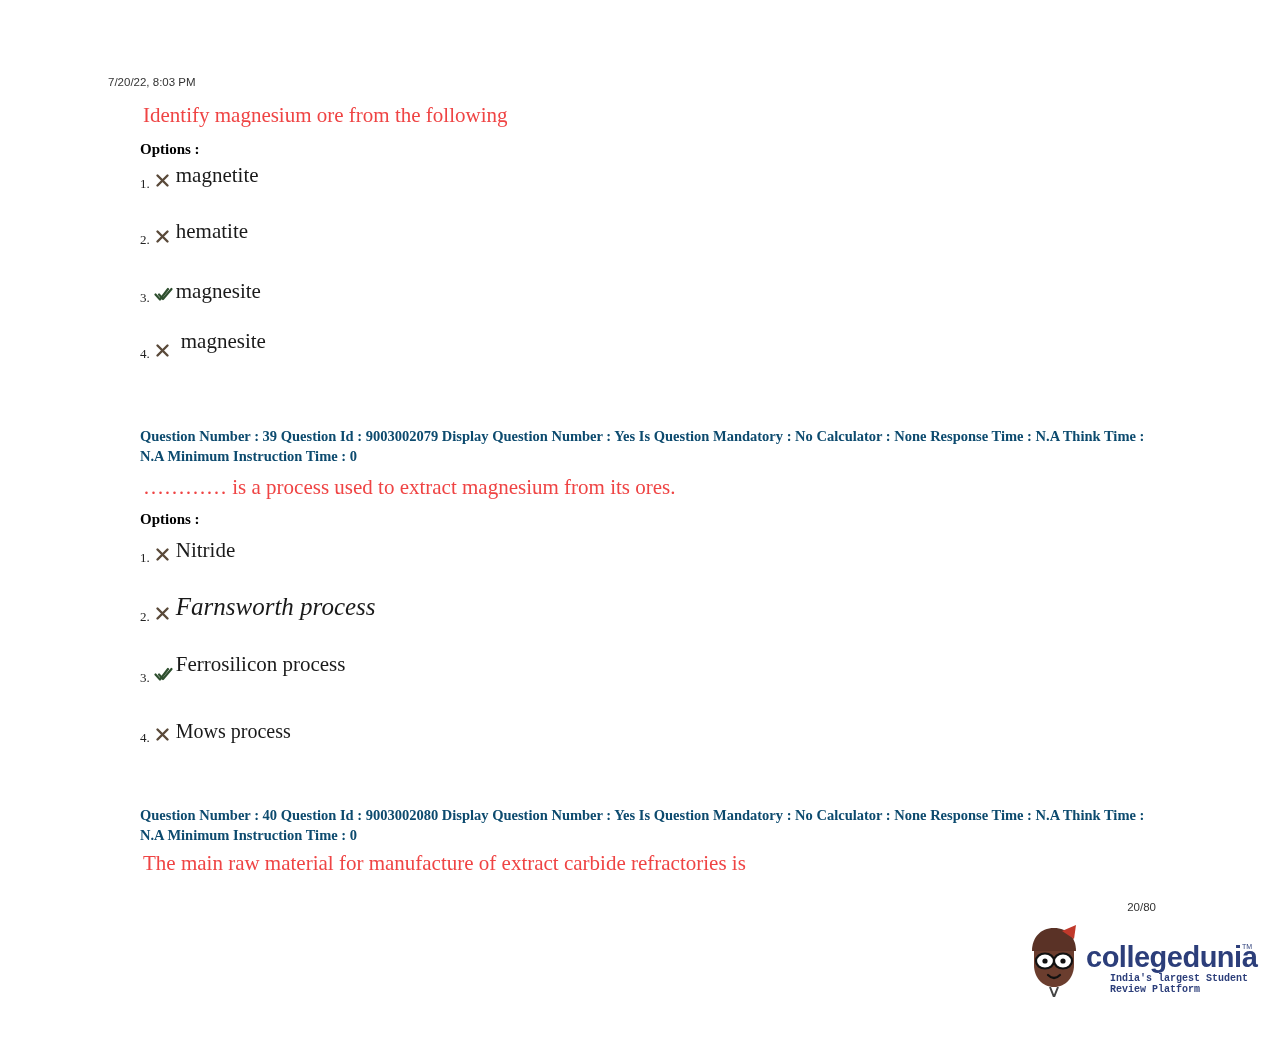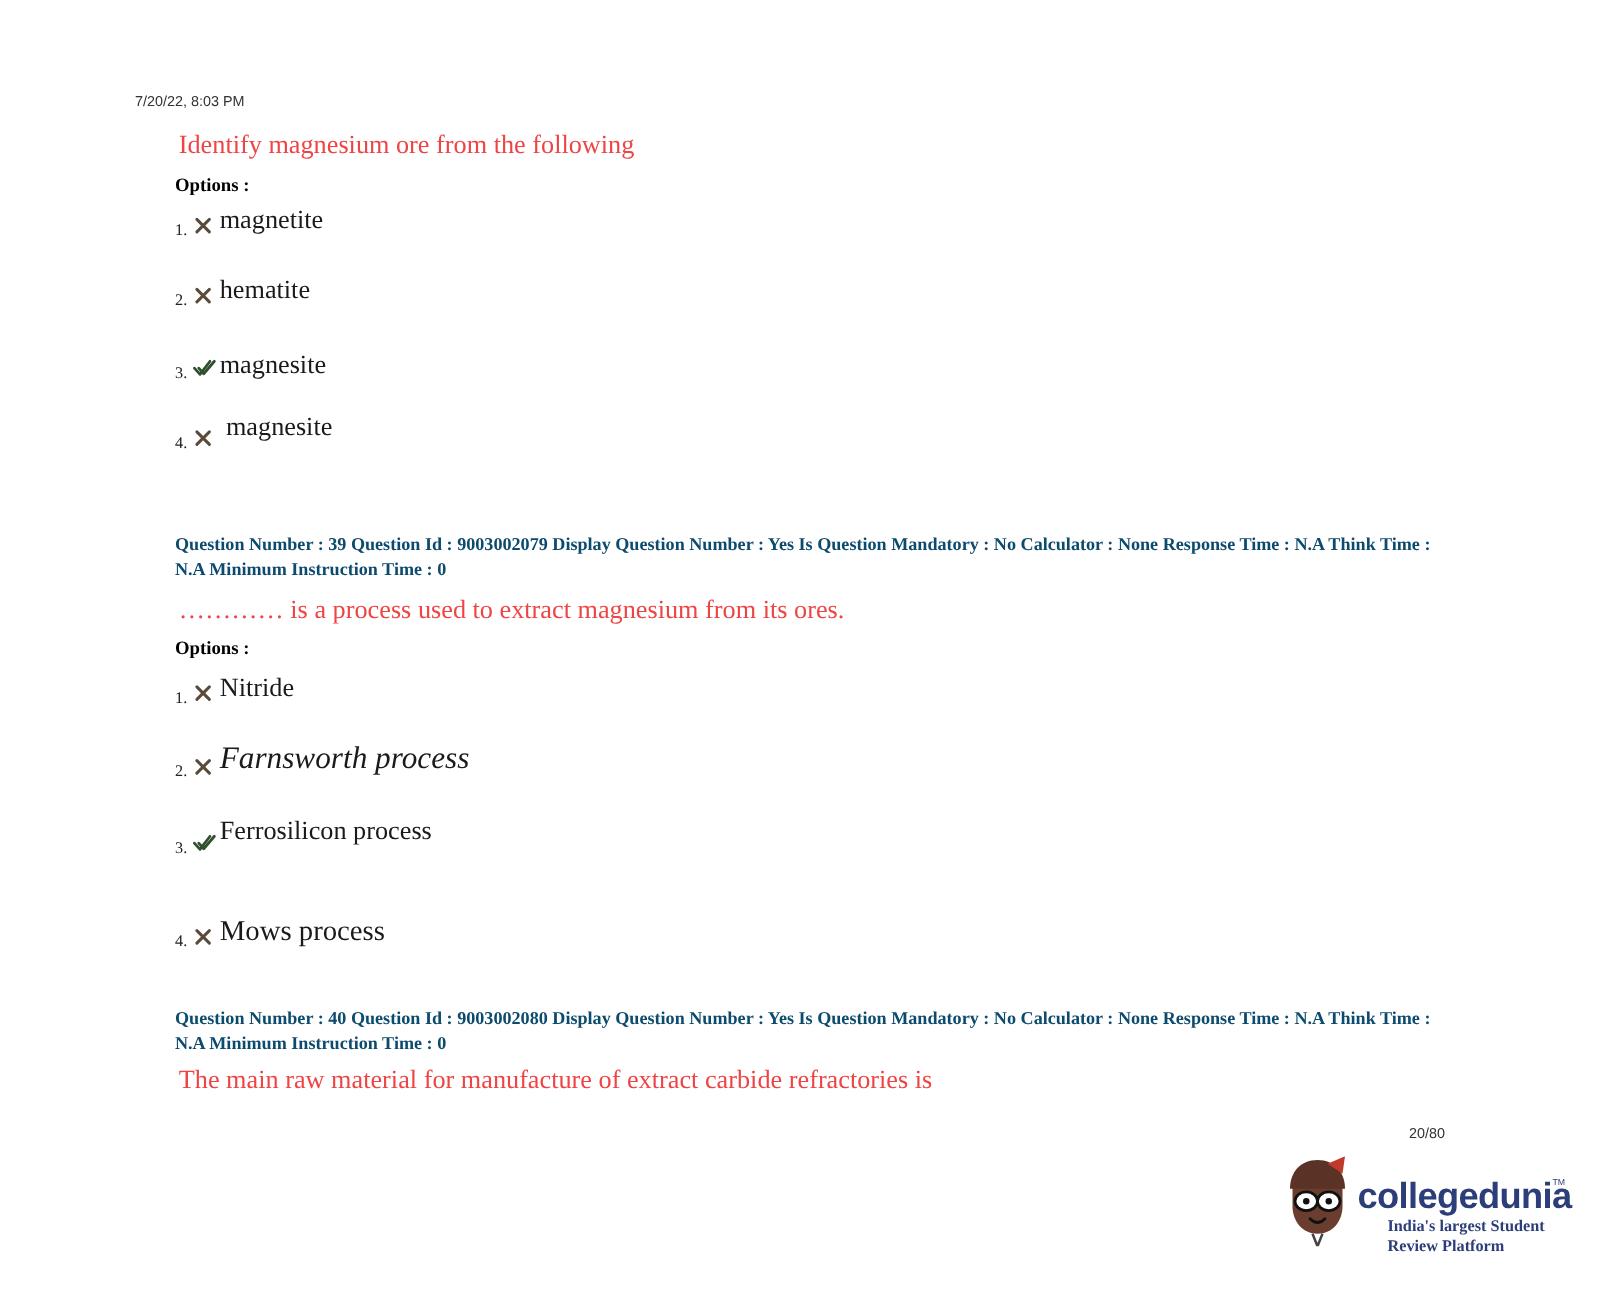--- a/index.html
+++ b/index.html
@@ -108,22 +108,22 @@
     left: 218px;
     top: 18px;
     font-family: "Liberation Sans", sans-serif;
     font-size: 7px;
     color: #2c3e7a;
   }
   .logo-tagline {
     position: absolute;
     left: 86px;
     top: 48px;
-    font-family: Liberation Serif, serif;
-    font-size: 13px;
+    font-family: Liberation Mono, monospace;
+    font-size: 10px;
     font-weight: bold;
     color: #2c3e7a;
   }
 </style>
 </head>
 <body>
 
 <div class="page">
 
   <div class="timestamp">7/20/22, 8:03 PM</div>
@@ -207,21 +207,21 @@
     <span class="opt-text" style="font-size:21px; top:-7px;">Ferrosilicon process</span>
   </div>
 
   <div class="opt" style="left:140px; top:722px;">
     <span class="opt-num">4.</span>
     <span class="mark">
       <svg width="17" height="17" viewBox="0 0 17 17">
           <path d="M3.5 3.5 L13.5 13.5 M13.5 3.5 L3.5 13.5" stroke="#5a4a3a" stroke-width="2.4" stroke-linecap="round"></path>
         </svg>
     </span>
-    <span class="opt-text" style="font-size:23px; top:-1px;margin-top:12px;">Mows process</span>
+    <span class="opt-text" style="font-size:20px; top:-1px;">Mows process</span>
   </div>
 
   <div class="meta-block" style="top:806px;">Question Number : 40 Question Id : 9003002080 Display Question Number : Yes Is Question Mandatory : No Calculator : None Response Time : N.A Think Time : N.A Minimum Instruction Time : 0</div>
   <div class="q-stem" style="left:143px; top:851px;">The main raw material for manufacture of extract carbide refractories is</div>
 
   <div class="page-number">20/80</div>
 
   <div class="logo-wrap">
     <svg width="60" height="72" viewBox="0 0 60 72">
       <path d="M30 4 C18 4 10 14 10 26 L10 40 C10 52 18 62 30 62 C42 62 50 52 50 40 L50 26 C50 14 42 4 30 4 Z" fill="#6b3d2e"></path>

